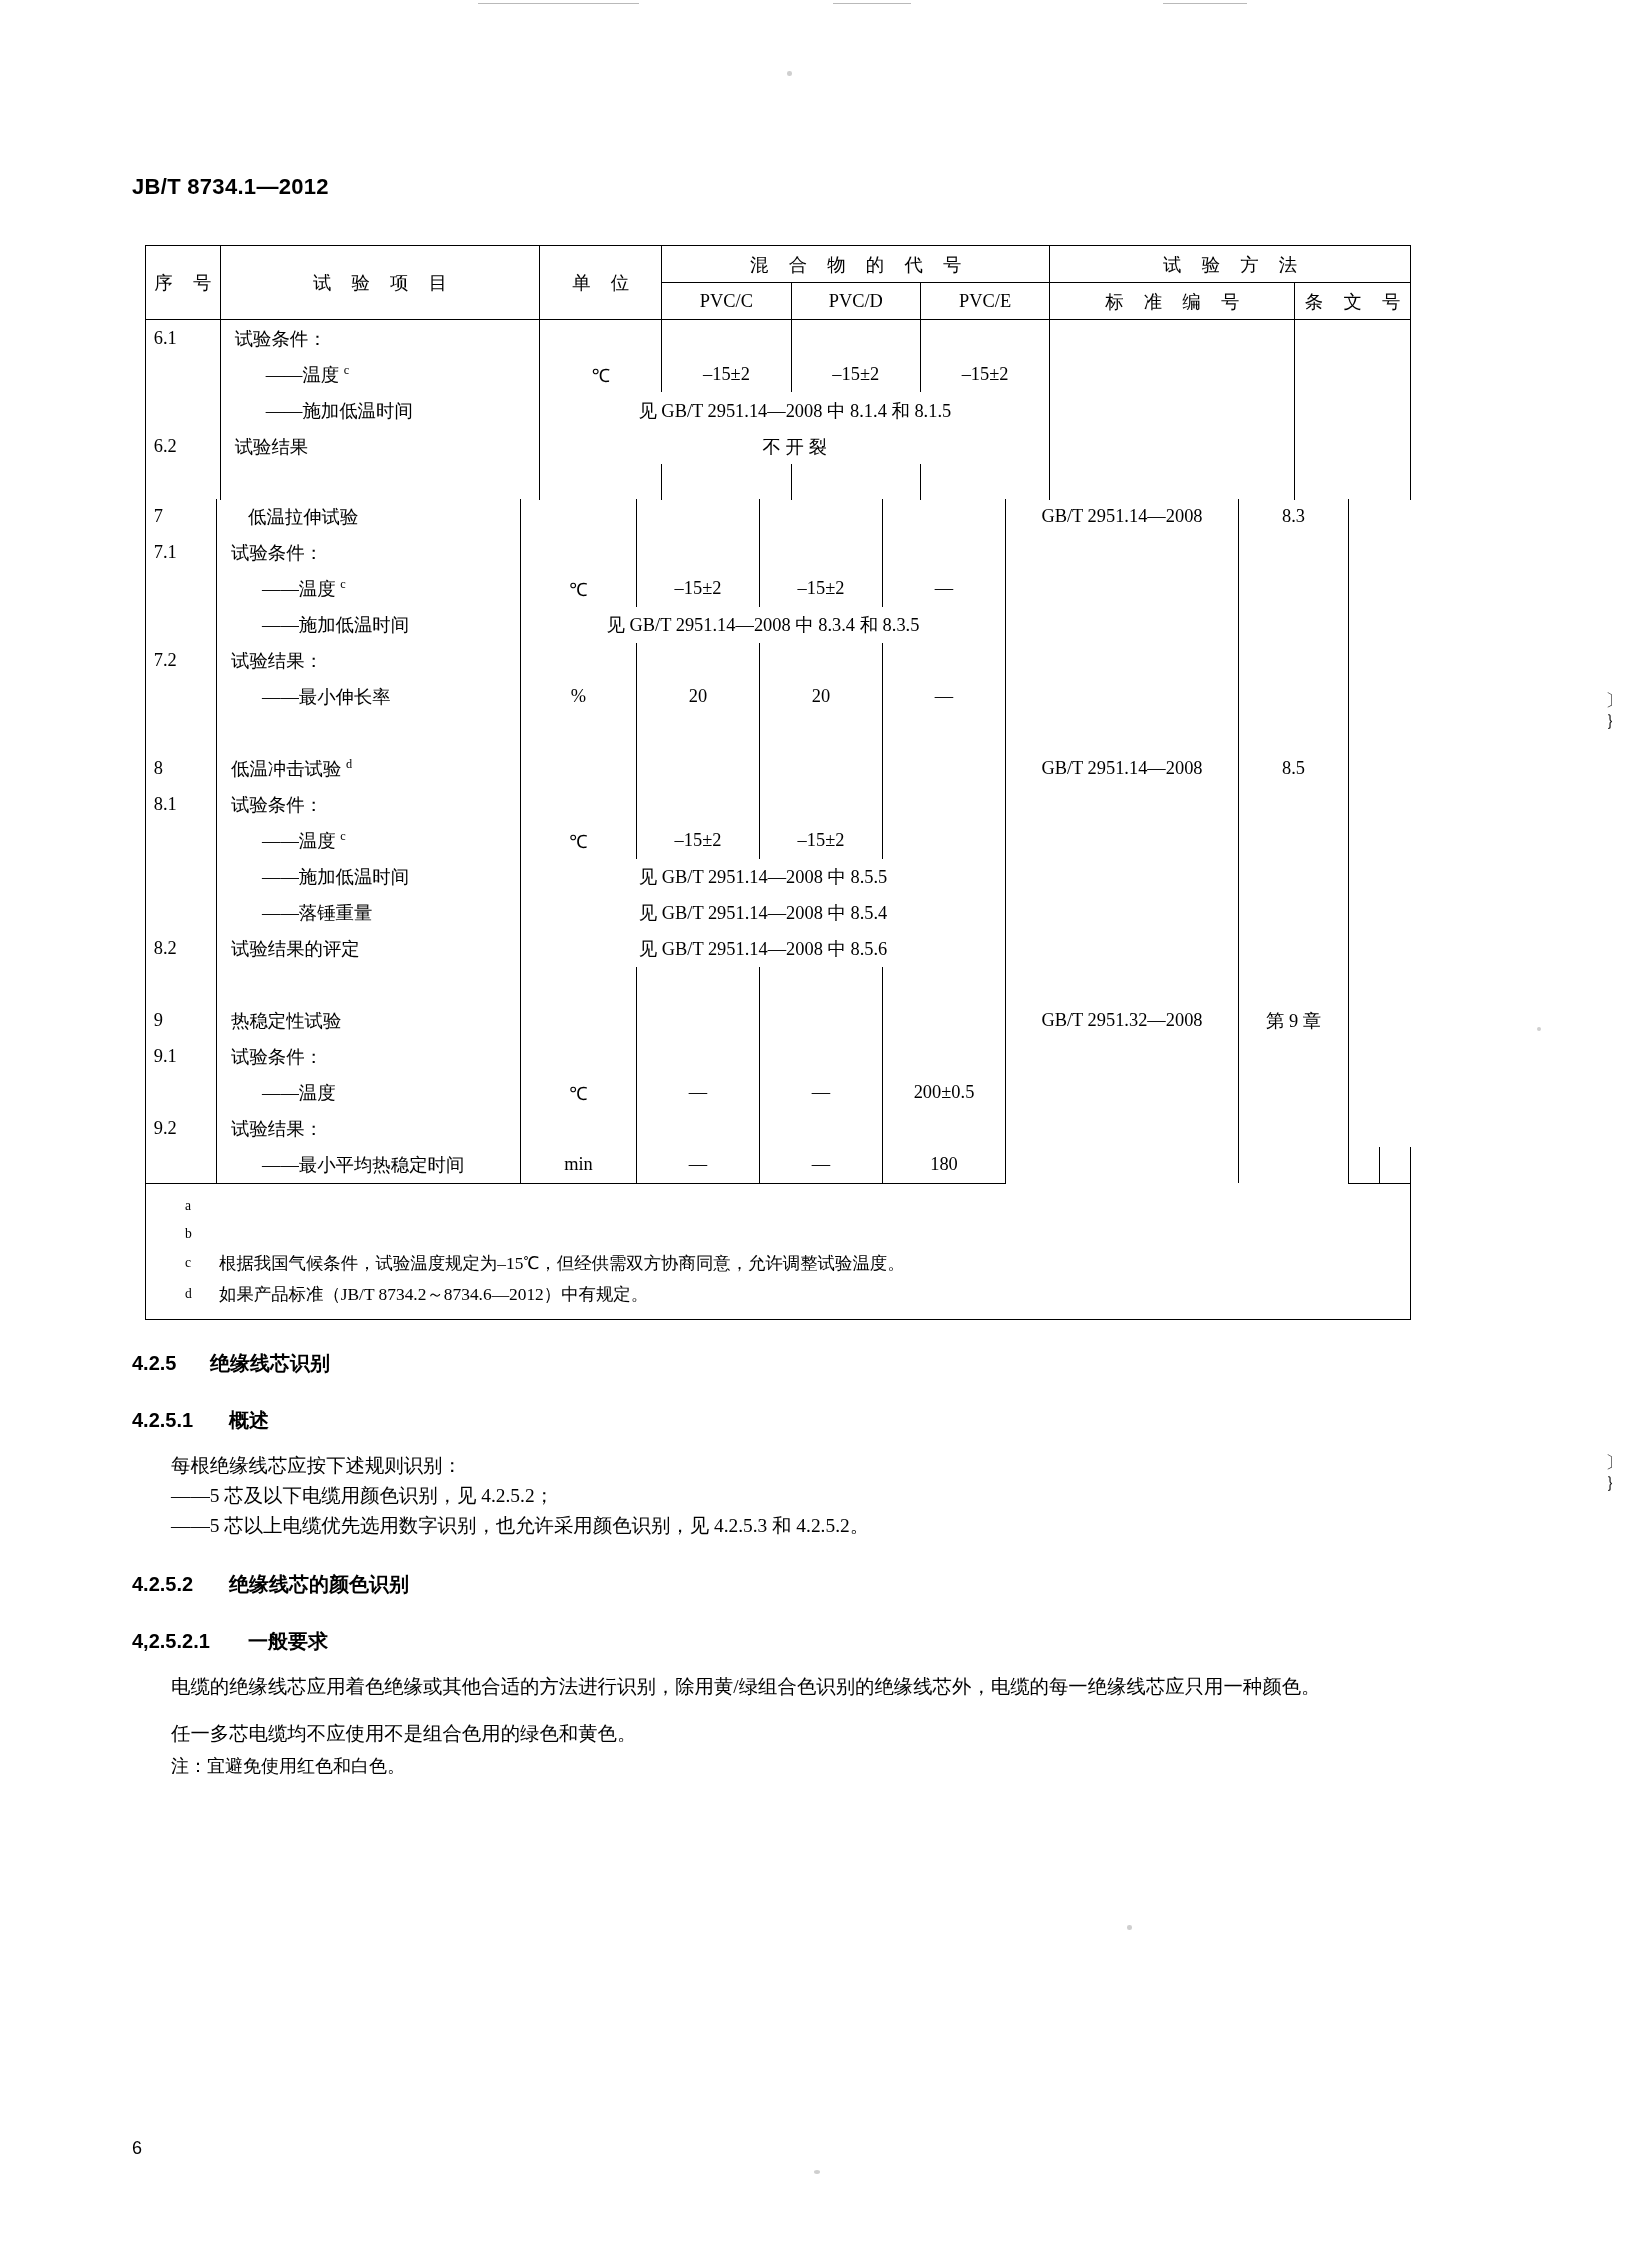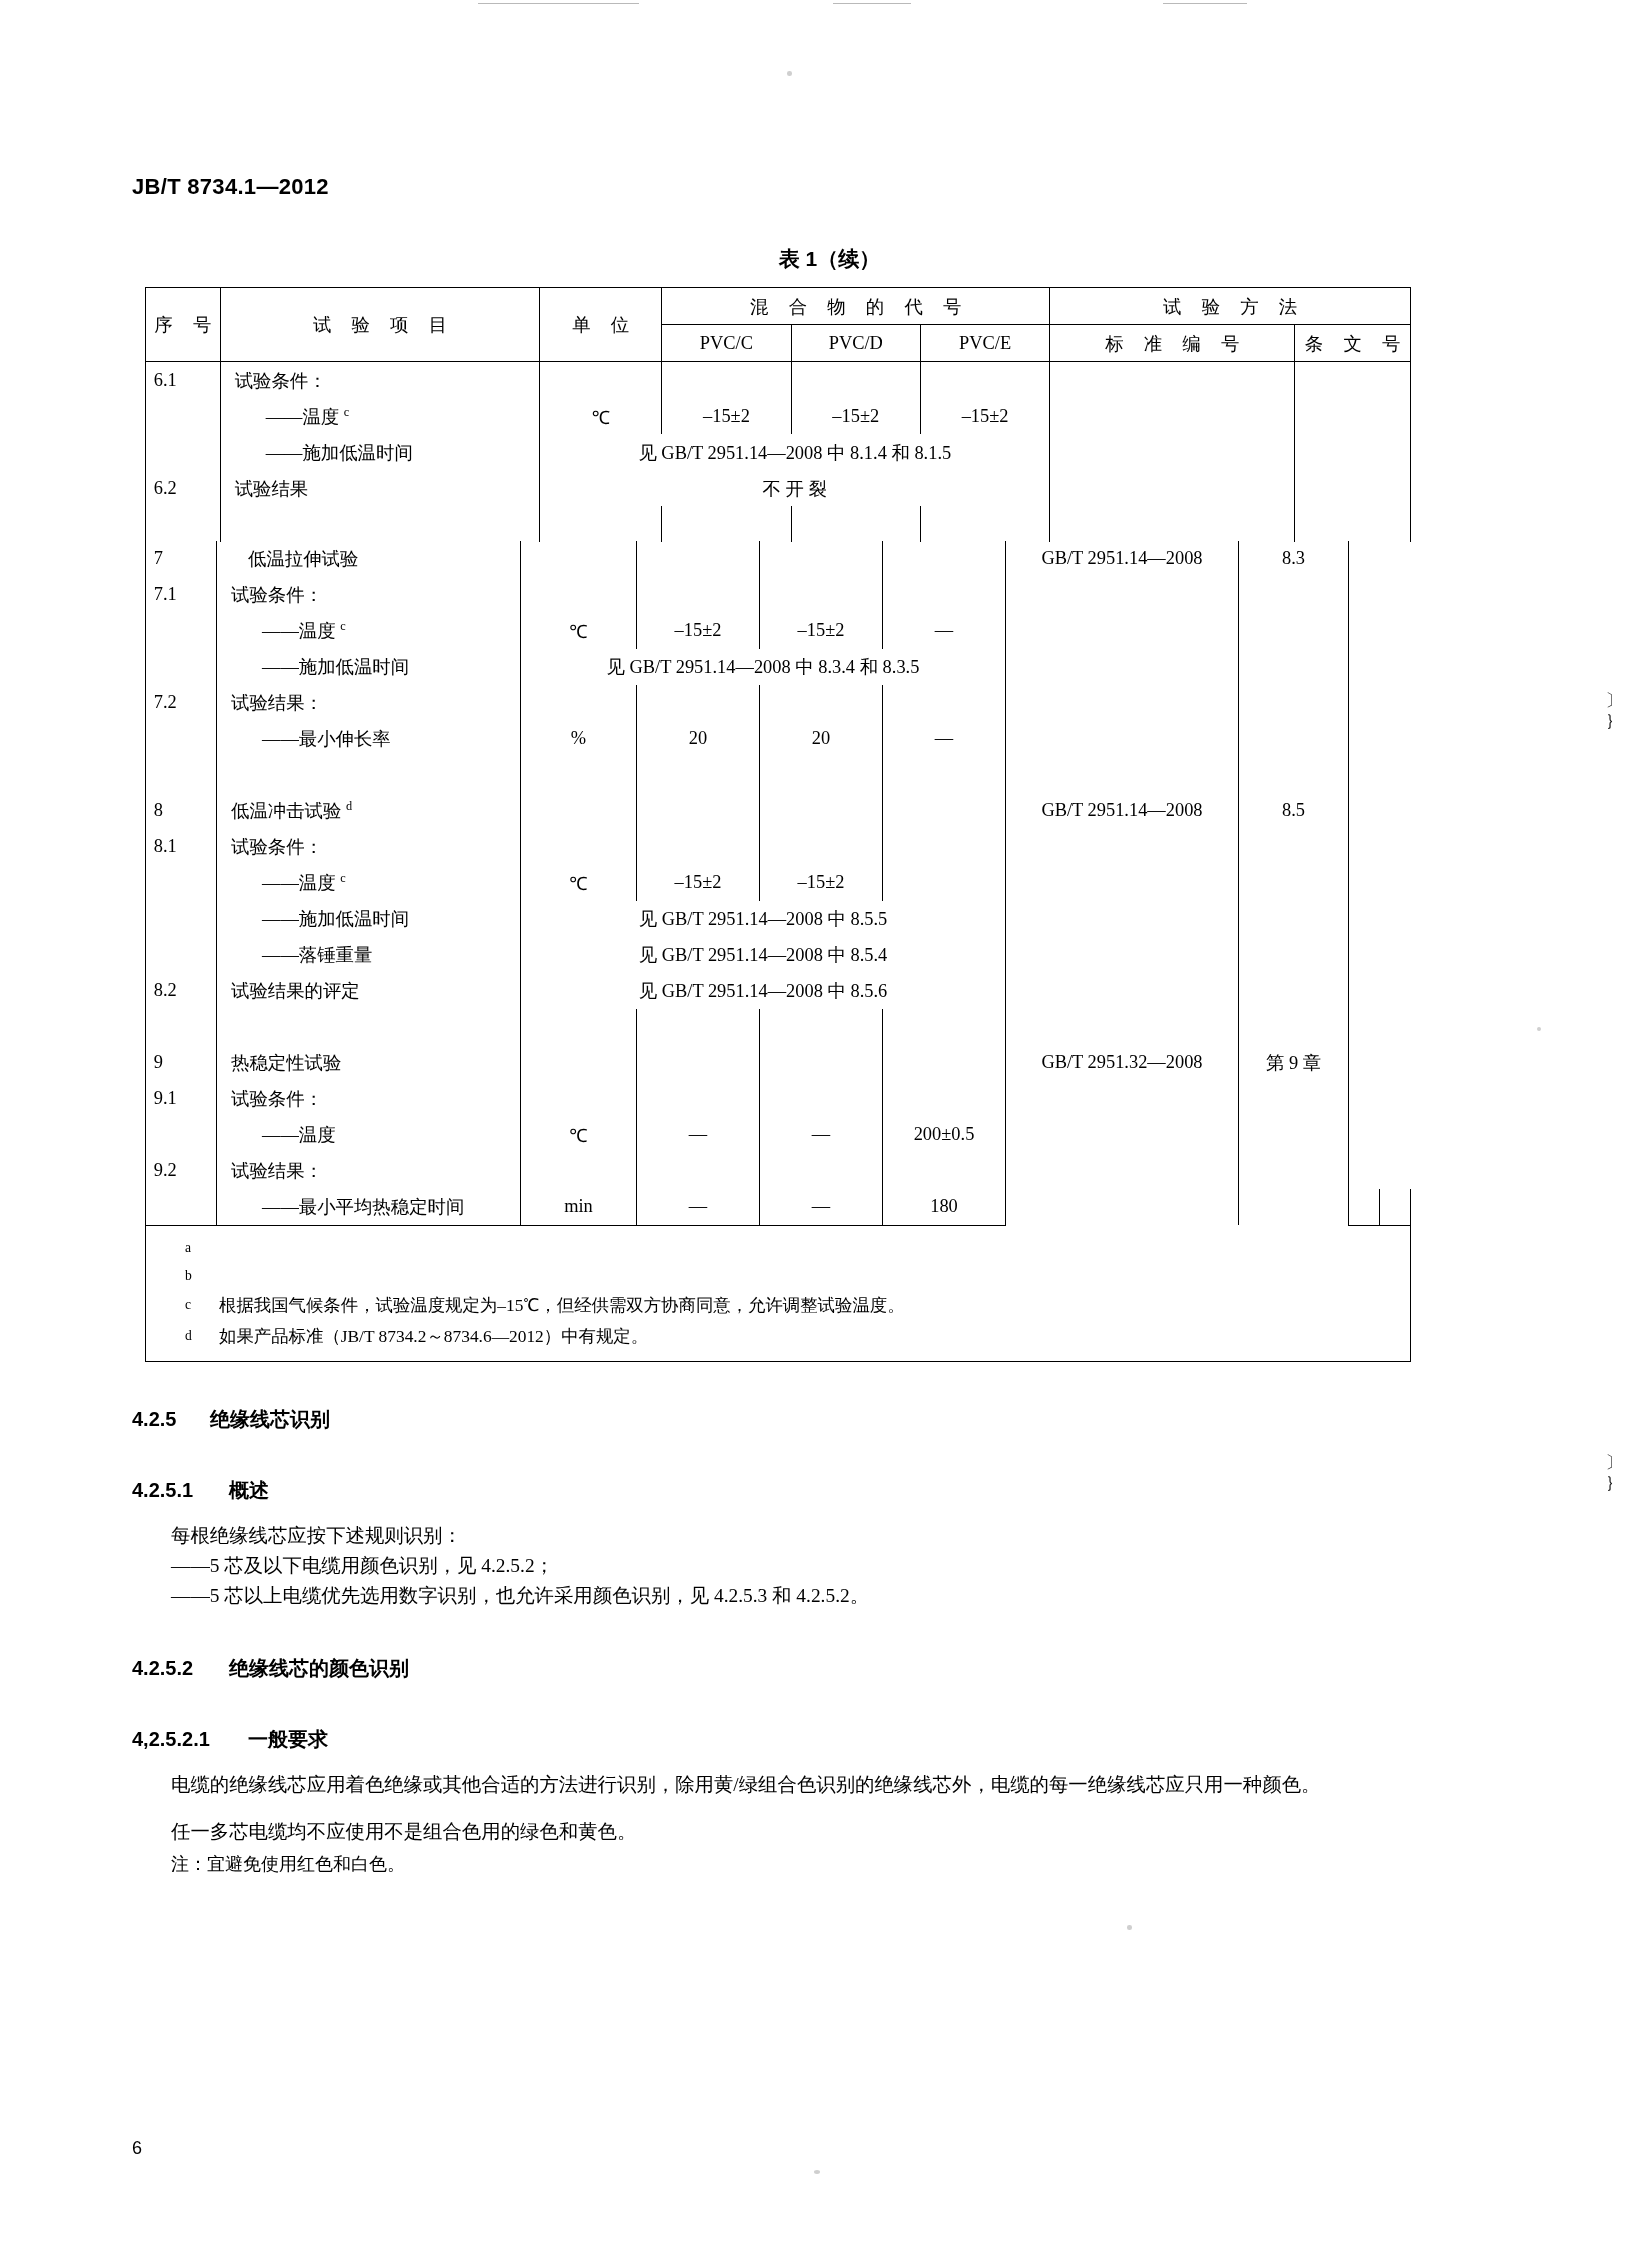--- a/index.html
+++ b/index.html
@@ -84,21 +84,21 @@
     flex: 0 0 34px;
     font-size: 13.6px;
     padding-top: 2.6px;
   }
   .fn-text { flex: 1; }
 
   .sec-h {
     font-family: "Liberation Sans", sans-serif;
     font-weight: bold;
     font-size: 20px;
-    margin-top: 44px;
+    margin-top: 30px;
     margin-bottom: 0;
   }
   .sec-h .num { display: inline-block; min-width: 78px; }
   .sec-h.lvl3 .num { min-width: 97px; }
   .sec-h.lvl4 .num { min-width: 116px; }
   .para {
     font-size: 19.4px;
     margin-top: 17px;
     line-height: 1.55;
     text-indent: 39px;
@@ -152,21 +152,20 @@
   <div class="speckle" style="left:1127px; top:1925px; width:4.5px; height:4.5px;"></div>
   <div class="speckle" style="left:1537px; top:1027px; width:3.9px; height:3.9px;"></div>
 
   <div class="marks" style="top:691px;">〕<br>｝</div>
   <div class="marks" style="top:1453px;">〕<br>｝</div>
 
   <div class="content">
 
     <div class="header-code">JB/T 8734.1—2012</div>
 
-    <div class="table-title">表 1（续）</div>
 
     <table class="tbl">
       <colgroup>
         <col style="width:71px">
         <col style="width:304px">
         <col style="width:116px">
         <col style="width:123px">
         <col style="width:123px">
         <col style="width:123px">
         <col style="width:233px">

